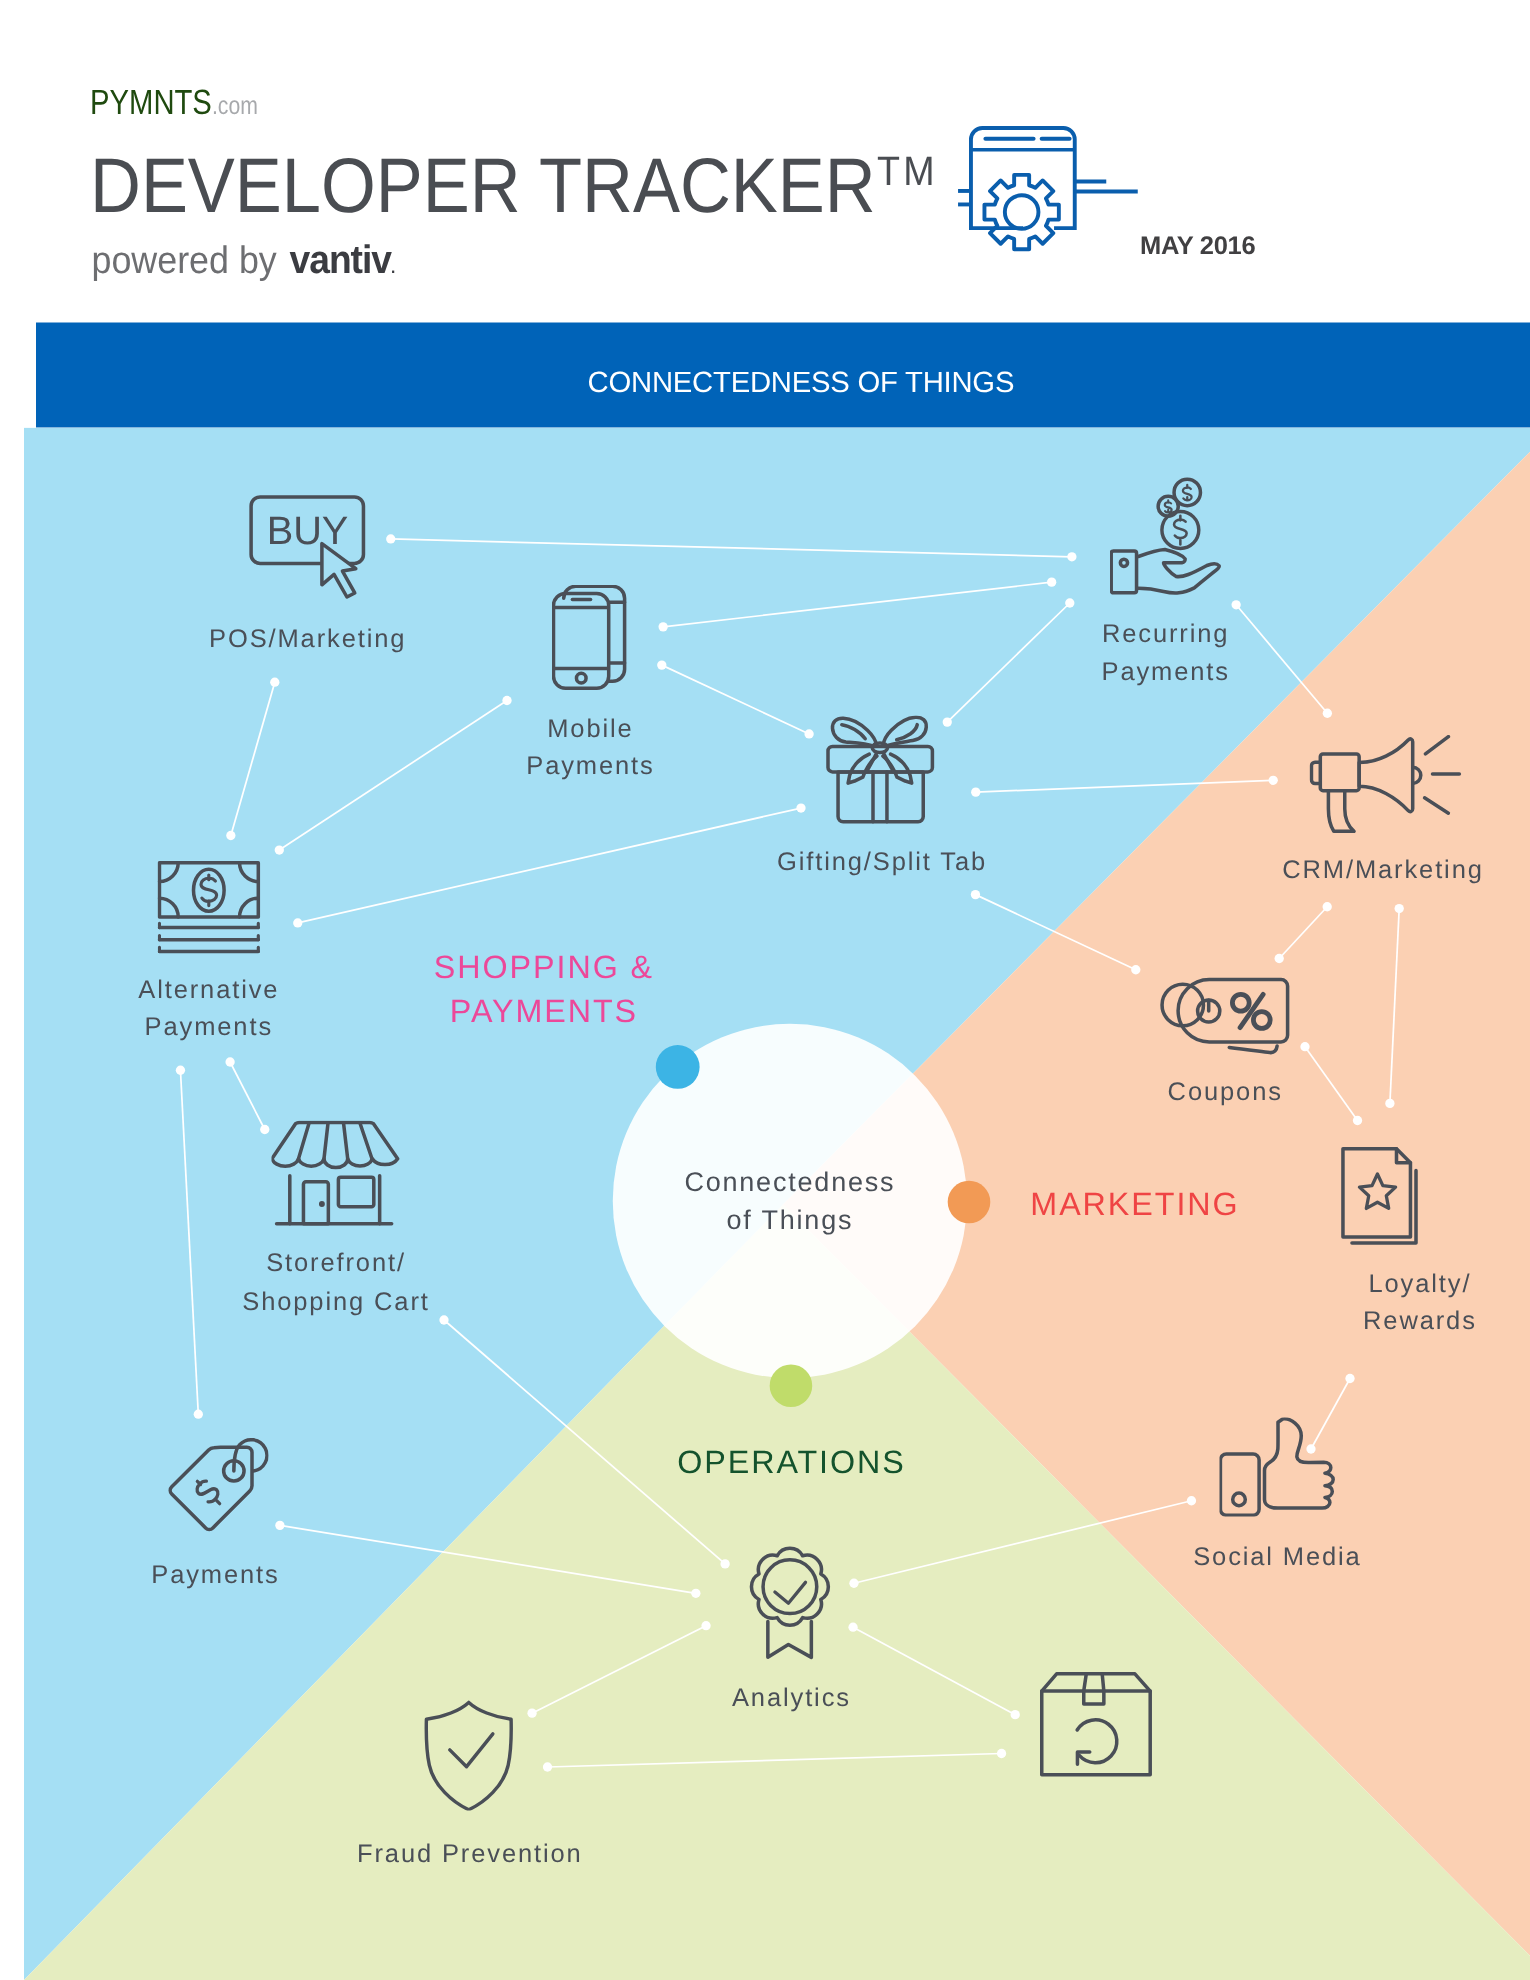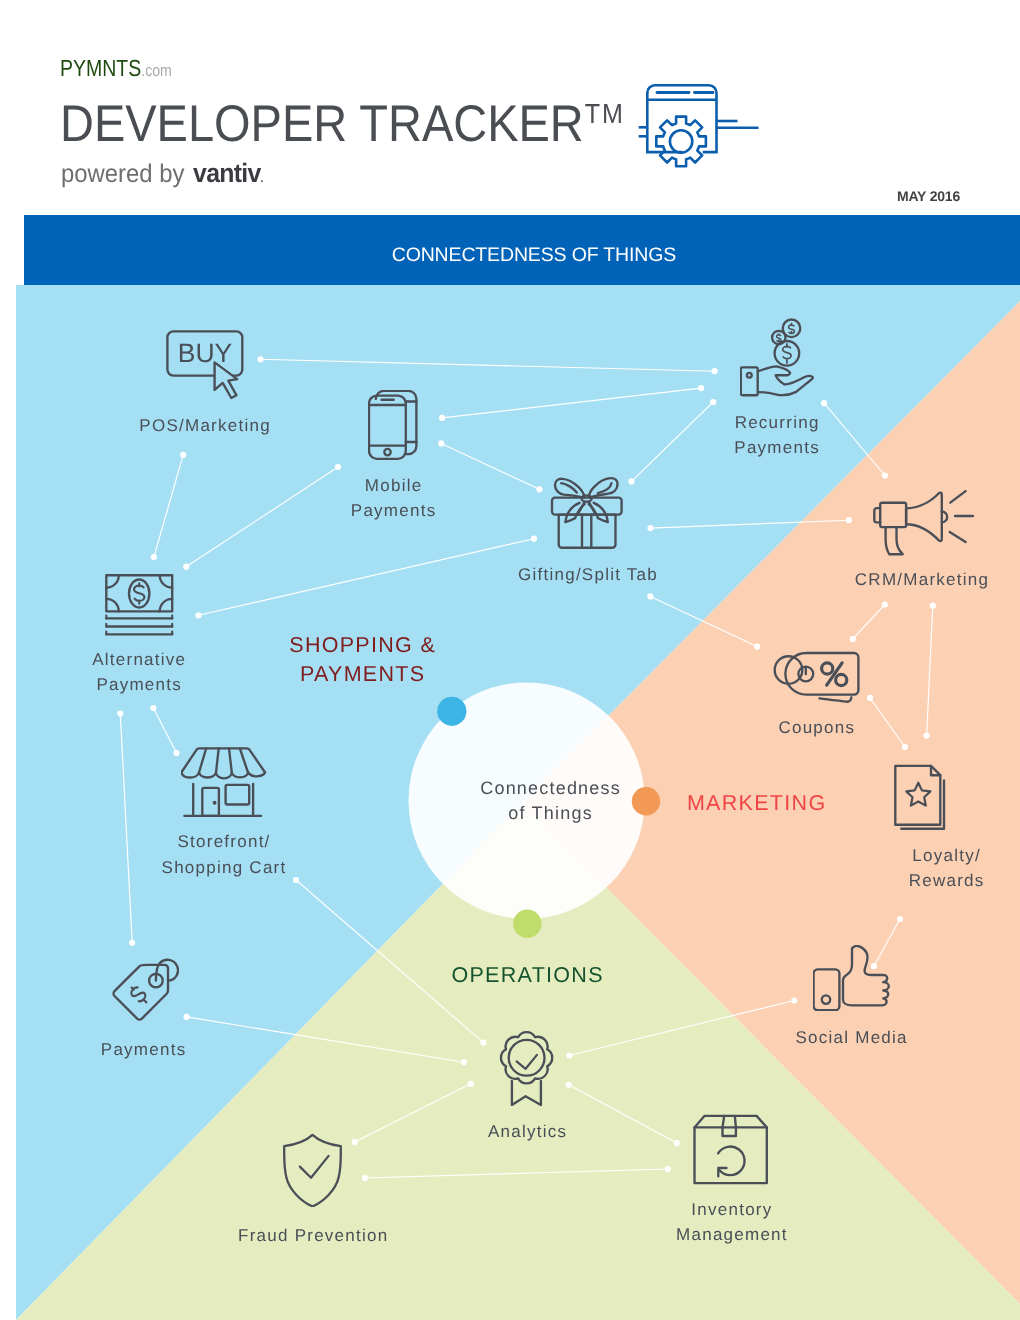--- a/index.html
+++ b/index.html
@@ -9,33 +9,33 @@
   
   #header{position:absolute;left:0;top:0;width:813px;height:215px;background:#fff;}
   .pymnts{position:absolute;left:60.4px;top:59.8px;line-height:17px;white-space:nowrap;transform:scaleX(0.837);transform-origin:0 0;}
   .pymnts .pm{color:#1f4a0f;font-size:23.3px;font-weight:400;}
   .pymnts .dc{color:#a7a9ac;font-size:16.9px;}
   .devtrack{position:absolute;left:60px;top:96px;font-size:51.5px;color:#4a4d52;font-weight:400;white-space:nowrap;line-height:55.85px;transform:scaleX(0.912);transform-origin:0 0;}
   .devtrack .tm{font-size:27.5px;position:relative;top:-18.5px;letter-spacing:2.3px;padding-left:1px;}
   .powered{position:absolute;left:61.3px;top:164.2px;font-size:25.5px;color:#6d6e71;font-weight:400;white-space:nowrap;line-height:18.6px;transform:scaleX(0.937);transform-origin:0 0;}
   .powered .vantiv{font-weight:700;color:#3b3c41;font-size:26.5px;letter-spacing:-0.75px;padding-left:2px;}
   .powered .vdot{font-size:11px;color:#3b3c41;font-weight:700;}
-  .date{position:absolute;left:760px;top:184px;width:200px;height:24px;line-height:24px;text-align:right;font-size:14px;font-weight:700;color:#414042;letter-spacing:-0.2px;}
+  .date{position:absolute;left:760px;top:152px;width:200px;height:24px;line-height:24px;text-align:left;font-size:17px;font-weight:700;color:#414042;letter-spacing:-0.2px;}
   #gearicon{position:absolute;left:636px;top:78px;width:130px;height:96px;}
 
   
   #banner{position:absolute;left:0;top:215px;width:1020px;height:70px;background:#0063b8;margin-left:24px;}
   #banner .t{position:absolute;left:0;top:0;width:1020px;height:70px;line-height:80px;text-align:center;color:#ffffff;font-size:19.5px;letter-spacing:-0.15px;text-indent:-0.15px;font-weight:400;}
 
   
   #info{position:absolute;left:16px;top:285px;width:1020px;height:1035px;overflow:hidden;}
   #infosvg{position:absolute;left:0;top:0;}
   .lbl{position:absolute;color:#4a4f57;font-size:17px;line-height:25.2px;text-align:center;white-space:nowrap;transform:translateX(-50%);letter-spacing:1.25px;text-indent:1.25px;}
   .sect{position:absolute;font-size:21.5px;line-height:29.6px;letter-spacing:1.3px;text-indent:1.3px;text-align:center;white-space:nowrap;transform:translateX(-50%);font-weight:400;}
-  .ctr{position:absolute;color:#4a4f57;font-size:18px;line-height:25px;letter-spacing:1.2px;text-indent:1.2px;text-align:center;white-space:nowrap;transform:translateX(-50%);margin-left:24px;}
+  .ctr{position:absolute;color:#4a4f57;font-size:18px;line-height:25px;letter-spacing:1.2px;text-indent:1.2px;text-align:center;white-space:nowrap;transform:translateX(-50%);}
 </style>
 </head>
 <body>
 
 <div id="page">
 
   <div id="header">
     <div class="pymnts"><span class="pm">PYMNTS</span><span class="dc">.com</span></div>
 
     <div class="devtrack"><span>DEVELOPER TRACKER</span><span class="tm">TM</span></div>
@@ -339,28 +339,24 @@
       </div>
       <div class="lbl" style="left: 127px; top: 751.5px;">
         <div>Payments</div>
       </div>
       <div class="lbl" style="left: 835px; top: 739.5px;">
         <div>Social Media</div>
       </div>
       <div class="lbl" style="left: 511px; top: 833.5px;">
         <div>Analytics</div>
       </div>
-      <div class="lbl" style="left: 715.3px; top: 911.6px;">
-        <div>Inventory</div>
-        <div>Management</div>
-      </div>
       <div class="lbl" style="left: 296.6px; top: 937.5px;">
         <div>Fraud Prevention</div>
       </div>
-      <div class="sect" style="left: 346px; top: 345.5px; color: #7f1d1d;">
+      <div class="sect" style="left: 346px; top: 345.5px; color: #ec4899;">
         <div>SHOPPING &amp;</div>
         <div>PAYMENTS</div>
       </div>
       <div class="sect" style="left: 740px; top: 504px; color: #ef4444;">
         <div>MARKETING</div>
       </div>
       <div class="sect" style="left: 511px; top: 676px; color: #14532d;">
         <div>OPERATIONS</div>
       </div>
       <div class="ctr" style="left: 510px; top: 491px;">

